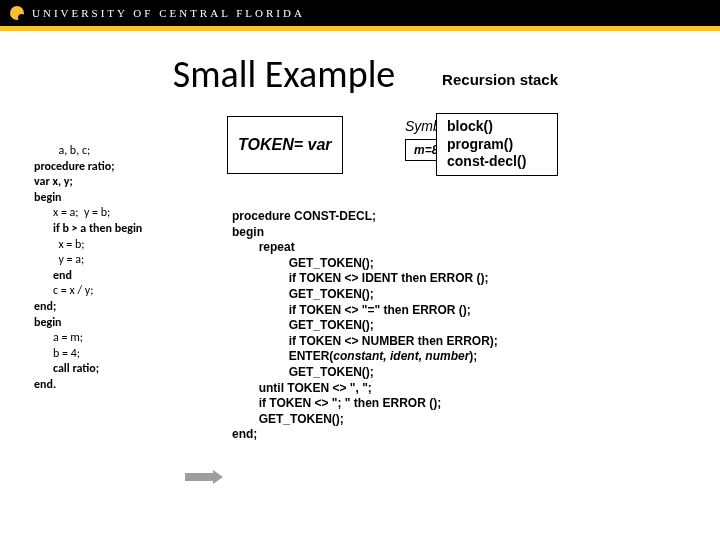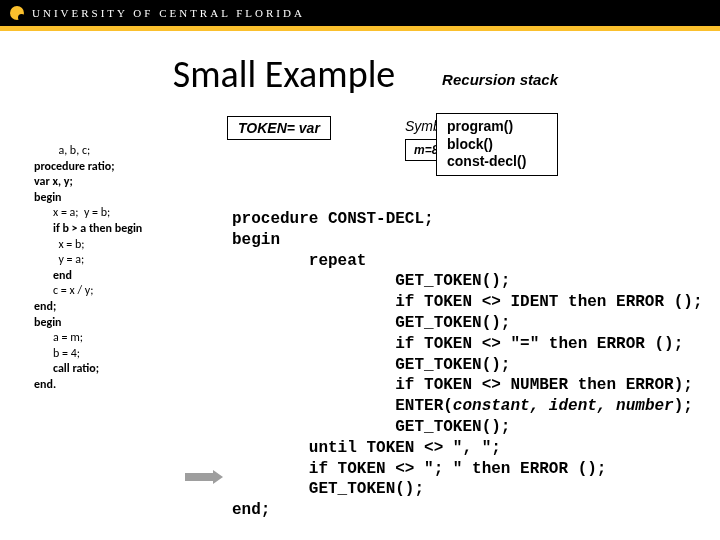--- a/index.html
+++ b/index.html
@@ -59,30 +59,29 @@
     text-align: center;
     font-family: "Calibri Light", Calibri, Arial, sans-serif;
     font-size: 38px;
     font-weight: 400;
   }
   .label-recursion {
     position: absolute;
     right: 10px;
     top: 40px;
     font-size: 15px;
-    font-style: italic;
     font-weight: 700;
   }
   .token-box {
     position: absolute;
     left: 227px;
     top: 85px;
     border: 1px solid #000;
-    padding: 3px 10px;
-    font-size: 14px;
+    padding: 19px 10px;
+    font-size: 16px;
     font-style: italic;
     font-weight: 700;
     background: #fff;
   }
   .symtab-label {
     position: absolute;
     left: 405px;
     top: 87px;
     font-size: 14px;
     font-style: italic;
@@ -118,22 +117,22 @@
     font-family: Calibri, Arial, sans-serif;
     font-size: 12px;
     line-height: 1.3;
     white-space: pre;
   }
   .code-left b { font-weight: 700; }
   .code-right {
     position: absolute;
     left: 232px;
     top: 178px;
-    font-family: Liberation Mono, monospace;
-    font-size: 16px;
+    font-family: Liberation Sans, sans-serif;
+    font-size: 12px;
     line-height: 1.3;
     white-space: pre;
   }
   .code-right b { font-weight: 700; }
   .code-right i { font-style: italic; }
   .arrow {
     position: absolute;
     left: 185px;
     top: 442px;
     width: 38px;
@@ -172,22 +171,22 @@
   <div class="title">Small Example</div>
 
   <div class="label-recursion">Recursion stack</div>
 
   <div class="token-box">TOKEN= var</div>
 
   <div class="symtab-label">Symbol Table</div>
   <div class="symtab-box">m=8;</div>
 
   <div class="stack-box">
+    <div>block()</div>
     <div>program()</div>
-    <div>block()</div>
     <div>const-decl()</div>
   </div>
 
   <div class="code-left"><span>         a, b, c;</span>
 <b><span>procedure ratio;</span></b>
 <b><span>var x, y;</span></b>
 <b><span>begin</span></b>
 <span>       x = a;  y = b;</span>
 <b><span>       if b &gt; a then begin</span></b>
 <span>         x = b;</span>

